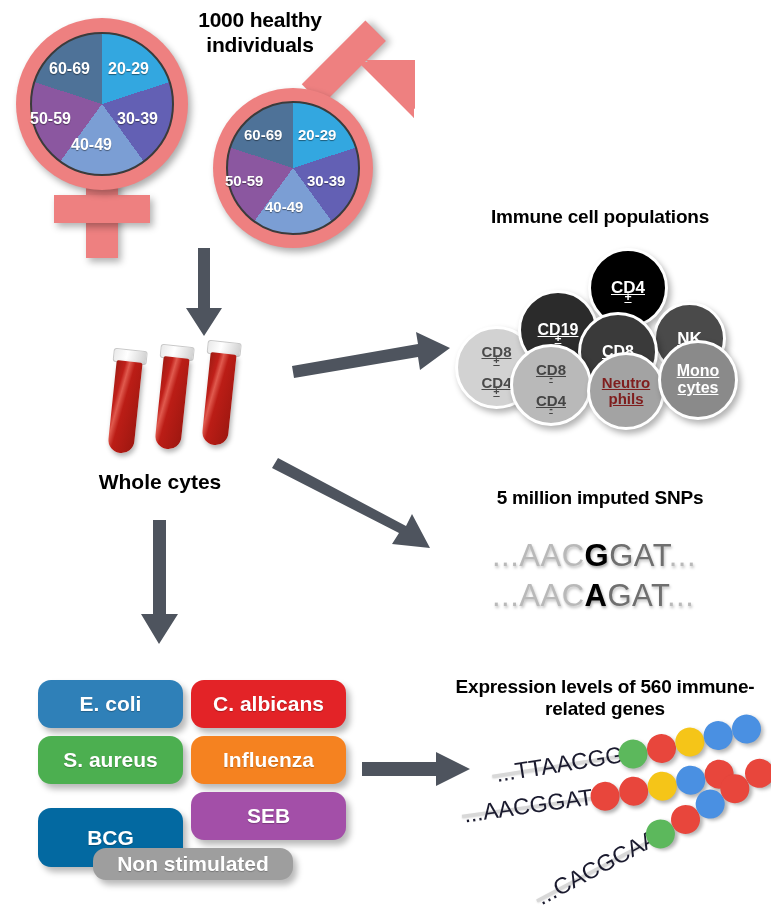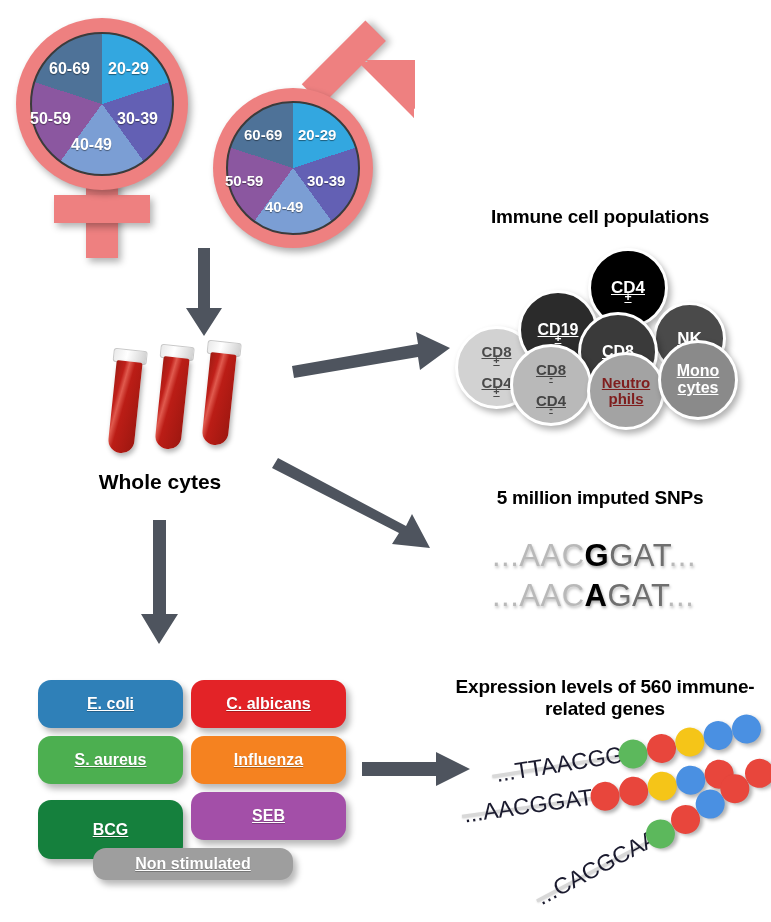--- a/index.html
+++ b/index.html
@@ -117,24 +117,23 @@
 
   
   .stim {
     position: absolute;
     border-radius: 13px;
     display: flex;
     align-items: center;
     justify-content: center;
     color: #ffffff;
     font-weight: bold;
-    font-size: 16px;
+    font-size: 21px;
     box-shadow: 4px 5px 6px rgba(0,0,0,0.28);
     text-shadow: 0 1px 1px rgba(0,0,0,0.25);
-    text-decoration: underline;
   }
 
   
   .strand { position: absolute; transform-origin: left center; }
   .strand-line {
     position: absolute;
     height: 3px;
     background: #d8d8d8;
     box-shadow: 0 1px 2px rgba(0,0,0,0.18);
     top: 13px;
@@ -150,20 +149,21 @@
     position: absolute;
     border-radius: 50%;
     box-shadow: 2px 3px 4px rgba(0,0,0,0.3);
   }
 </style>
 </head>
 <body>
 
 <div id="canvas">
 
+  <div class="title abs" id="title-cohort">1000 healthy individuals</div>
 
   <div class="gender-wrap" style="left:8px; top:18px; width:210px; height:220px;">
 
     <div class="stem" style="left:78px; top:140px; width:32px; height:100px; box-shadow:3px 4px 7px rgba(0,0,0,0.3);"></div>
 
     <div class="stem" style="left:46px; top:177px; width:96px; height:28px; box-shadow:3px 4px 7px rgba(0,0,0,0.3);"></div>
 
     <div class="pie-ring" style="left:8px; top:0px; width:172px; height:172px;"></div>
 
     <div class="pie-disc" style="left:22px; top:14px; width:144px; height:144px;
@@ -316,21 +316,21 @@
     </div>
     <div class="stim" style="left:0px;   top:56px; width:145px; height:48px; background:#4CAF50;">
       <span>S. aureus</span>
     </div>
     <div class="stim" style="left:153px; top:0px;  width:155px; height:48px; background:#E32327;">
       <span>C. albicans</span>
     </div>
     <div class="stim" style="left:153px; top:56px; width:155px; height:48px; background:#F58220;">
       <span>Influenza</span>
     </div>
-    <div class="stim" style="left:0px;   top:120px; width:145px; height:59px; background:#15803d;">
+    <div class="stim" style="left:0px;   top:128px; width:145px; height:59px; background:#0369a1;">
       <span>BCG</span>
     </div>
     <div class="stim" style="left:153px; top:112px; width:155px; height:48px; background:#A34FA8;">
       <span>SEB</span>
     </div>
     <div class="stim" style="left:55px;  top:168px; width:200px; height:32px; background:#9E9E9E;">
       <span>Non stimulated</span>
     </div>
   </div>
 

